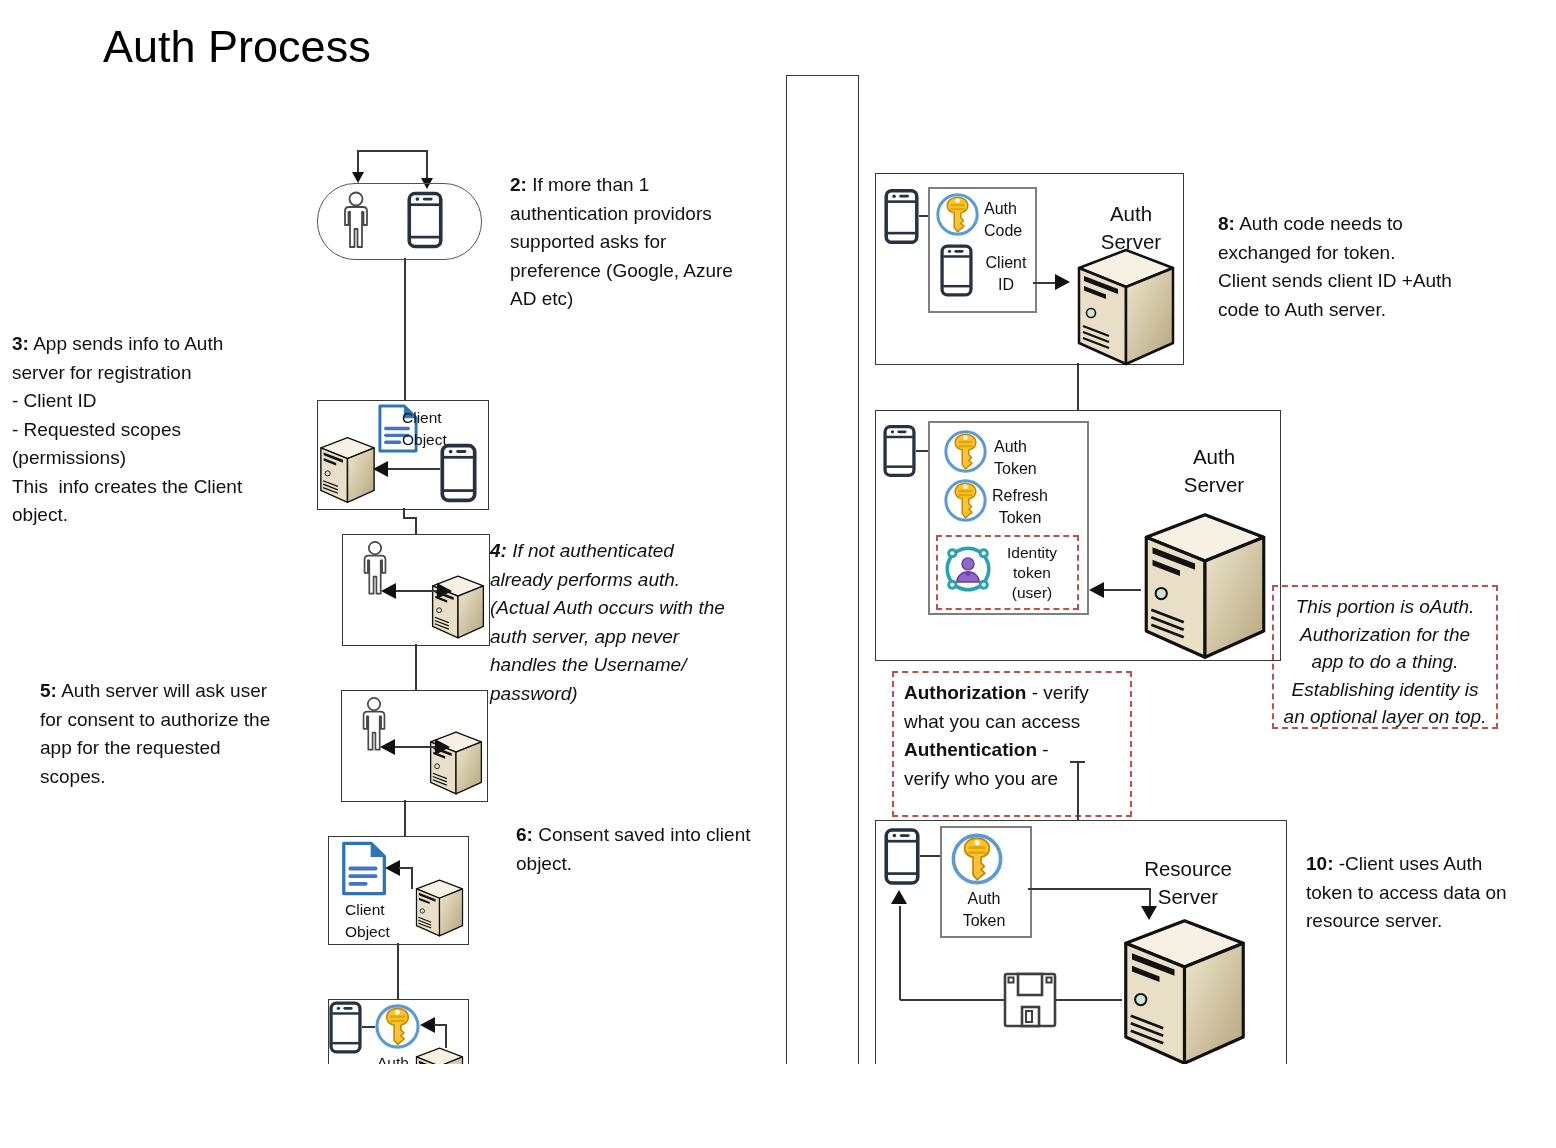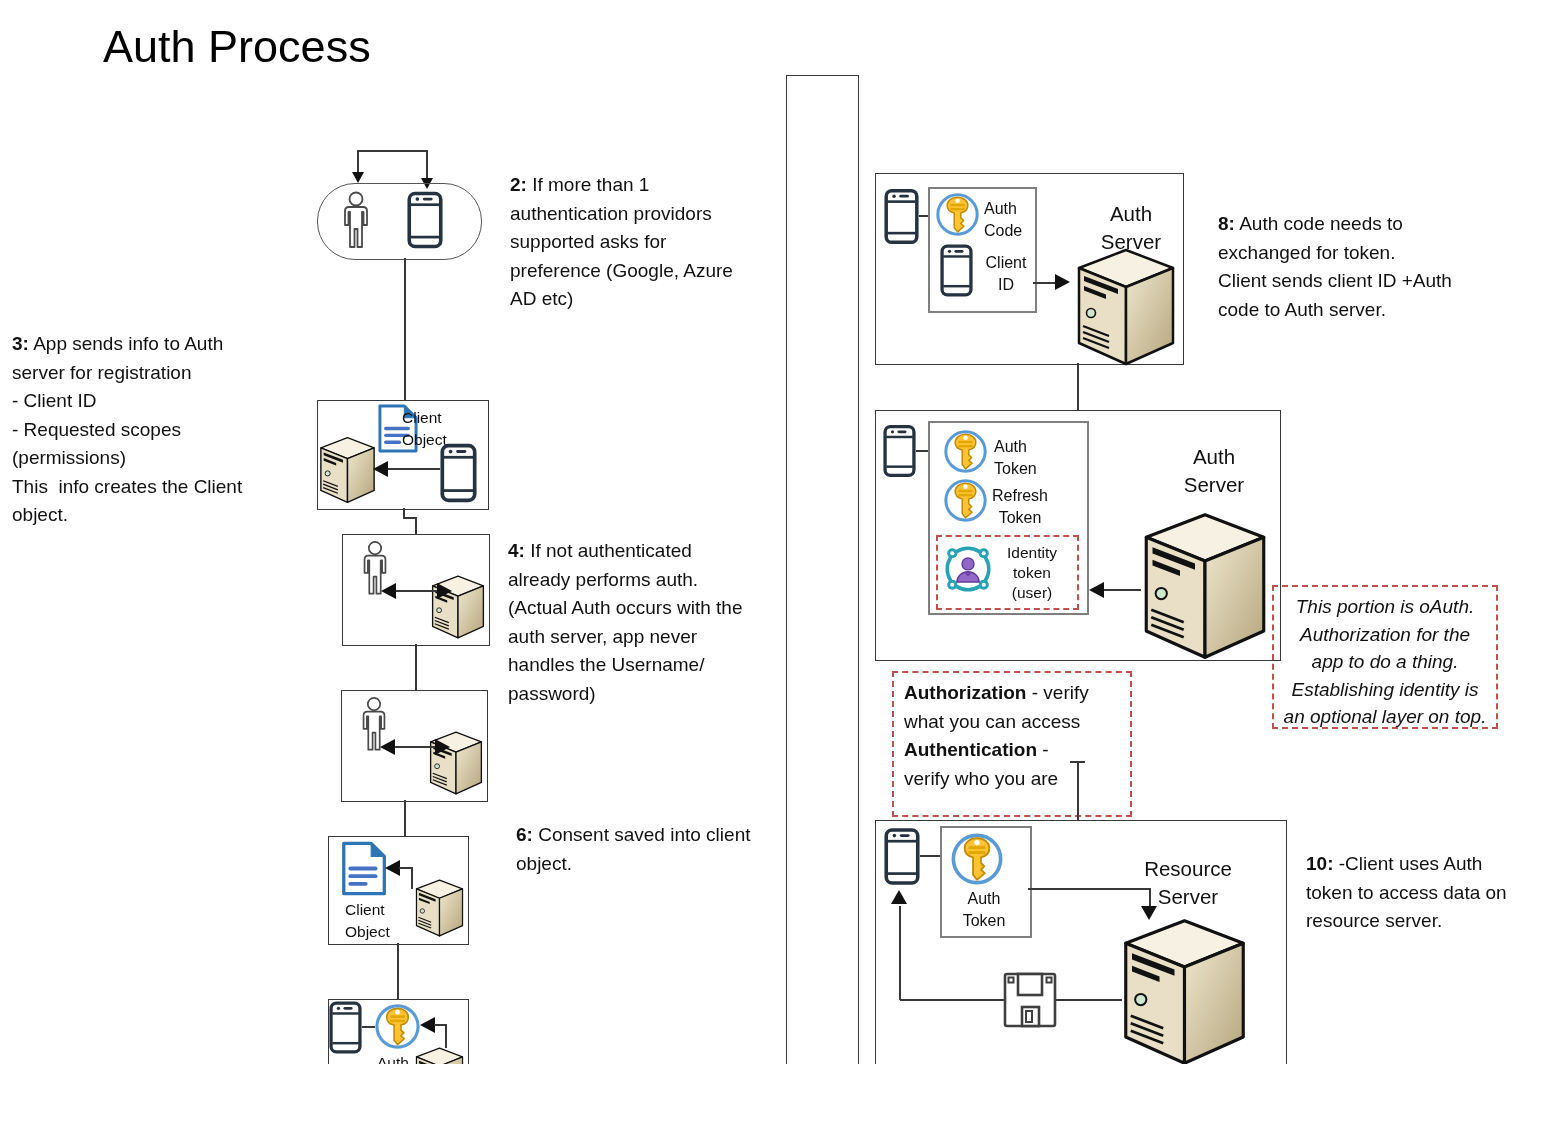--- a/index.html
+++ b/index.html
@@ -146,29 +146,33 @@
     <g stroke="#111" stroke-width="2.2">
       <line x1="7" y1="79" x2="33" y2="89"></line>
           <line x1="7" y1="85" x2="33" y2="95"></line>
       <line x1="7" y1="91" x2="33" y2="101"></line>
         </g>
       </svg>
     </span>
   <div class="ln" style="left:396px;top:590px;width:42px;height:1.8px;"></div>
   <div class="tl" style="left:381px;top:583px;"></div>
   <div class="tr" style="left:437px;top:583px;"></div>
-  <div class="txt" style="left:508px;top:537px;"><b>4:</b><span> If not authenticated
+  <div class="txt" style="left:490px;top:537px;font-style:italic;"><b>4:</b><span> If not authenticated
 already performs auth.
 (Actual Auth occurs with the
 auth server, app never
 handles the Username/
 password)</span></div>
 
   <div class="ln" style="left:415px;top:644px;width:1.6px;height:46px;"></div>
 
+  <div class="txt" style="left:40px;top:677px;"><b>5:</b><span> Auth server will ask user
+for consent to authorize the
+app for the requested
+scopes.</span></div>
   <div class="bx" style="left:341px;top:690px;width:145px;height:110px;"></div>
   <span class="icon" style="left:355px;top:695px;width:38px;height:60px;">
       <svg viewBox="0 0 40 60" xmlns="http://www.w3.org/2000/svg">
     <g fill="#fff" stroke="#4a4a4a" stroke-width="1.8" stroke-linejoin="round">
     <circle cx="20" cy="8" r="6.5"></circle>
     <path d="M13,16 H27 Q31,16 31,20 V34 H27.5 V21 H26 V56 H21.5 V38 H18.5 V56 H14 V21 H12.5 V34 H9 V20 Q9,16 13,16 Z"></path>
     </g>
       </svg>
     </span>
   <span class="icon" style="left:429px;top:730px;width:54px;height:66px;">

